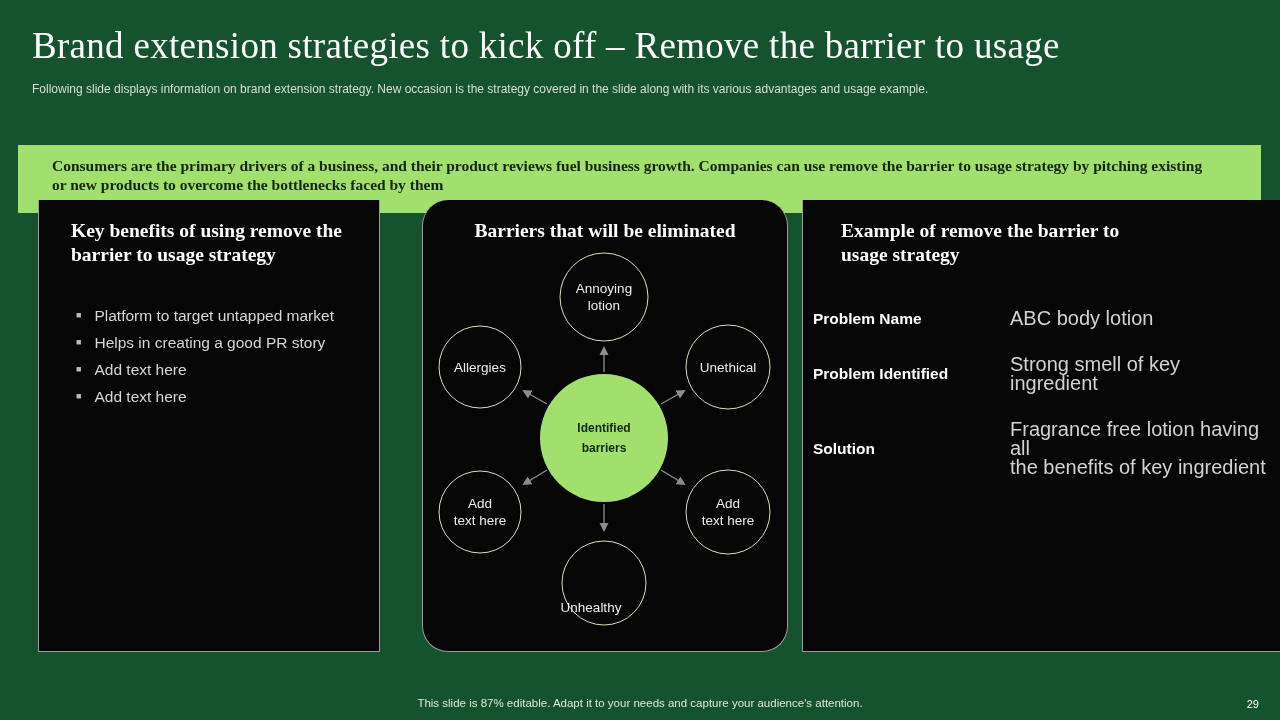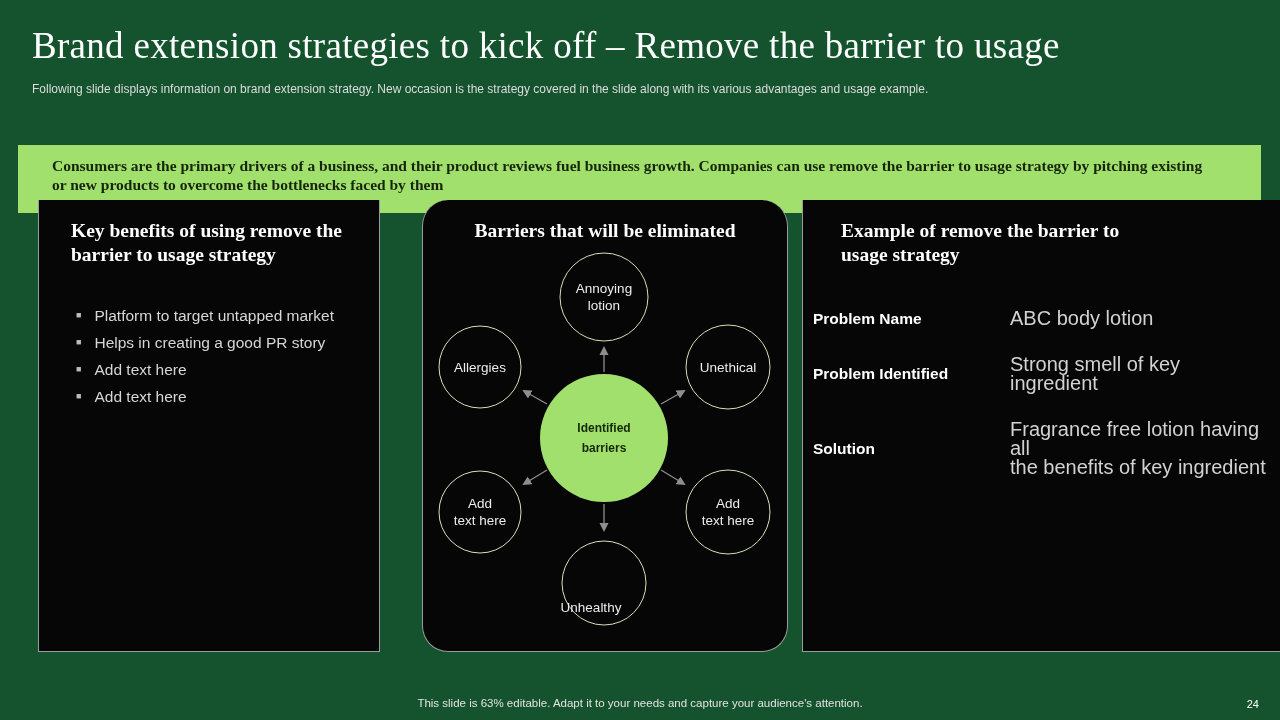--- a/index.html
+++ b/index.html
@@ -148,16 +148,16 @@
 ingredient</div>
       </div>
       <div class="ex-row">
         <div class="ex-label">Solution</div>
         <div class="ex-value">Fragrance free lotion having all
 the benefits of key ingredient</div>
       </div>
     </div>
   </div>
 
-  <div class="footer-note">This slide is 63% editable. Adapt it to your needs and capture your audience's attention.</div>
-  <div class="page-number">24</div>
+  <div class="footer-note">This slide is 87% editable. Adapt it to your needs and capture your audience's attention.</div>
+  <div class="page-number">29</div>
 
 </div>
 
 </body></html>

